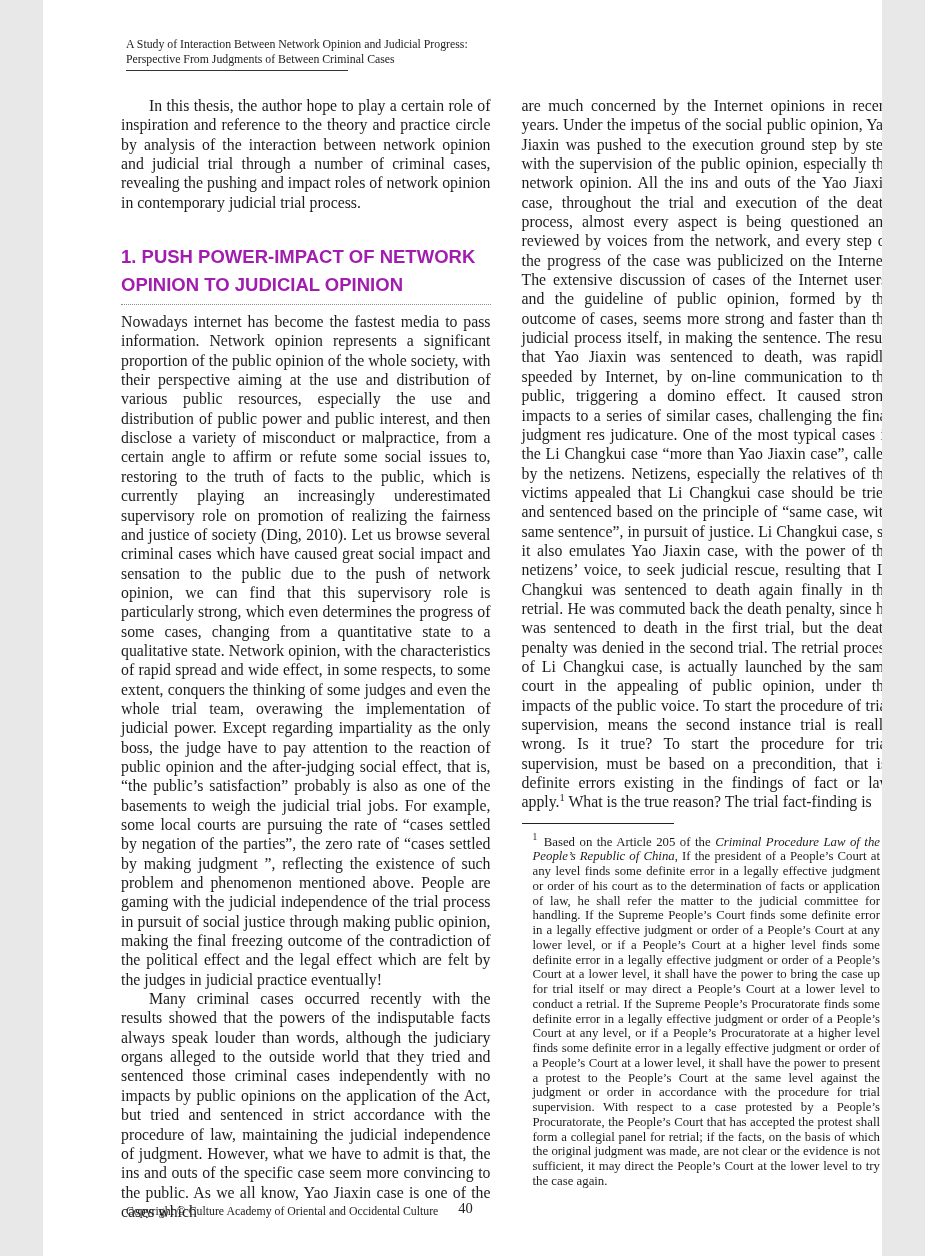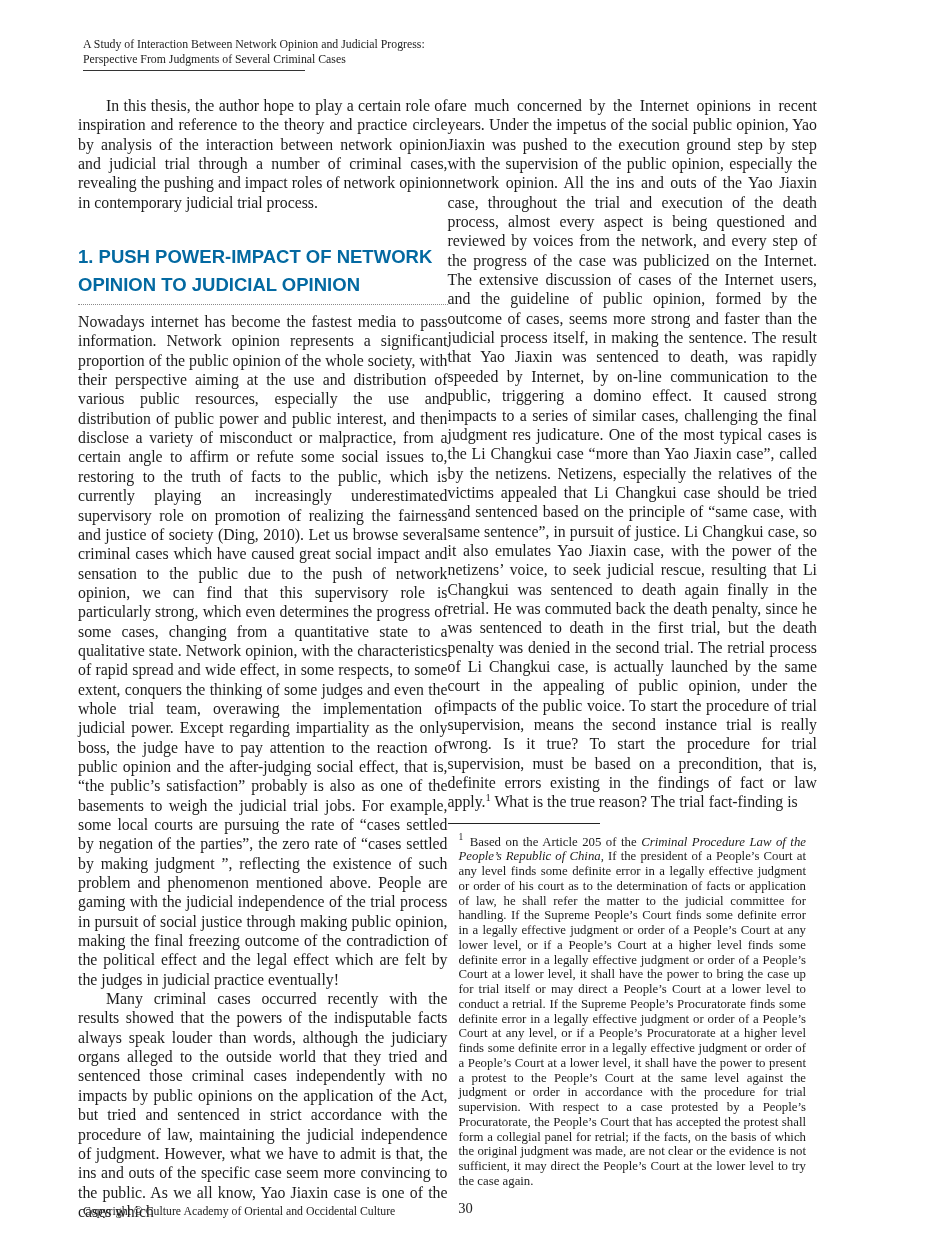--- a/index.html
+++ b/index.html
@@ -1,18 +1,18 @@
 <!DOCTYPE html>
 <html><head>
 <meta charset="utf-8">
 <style>
   html, body { margin: 0; padding: 0; background: #e8e8e8; }
   .page {
     position: relative;
-    width: 925px;
+    width: 839px;
     height: 1256px;
     margin: 0 auto;
     background: #ffffff;
     font-family: "Liberation Serif", serif;
     color: #1c1c1c;
     overflow: hidden;
   }
   .running-header {
     position: absolute;
     left: 83px;
@@ -25,41 +25,42 @@
     width: 222px;
     border-bottom: 1.4px solid #333;
     margin-top: 3px;
   }
   .columns {
     position: absolute;
     left: 78px;
     top: 96px;
     width: 770px;
     display: flex;
+    gap: 31px;
   }
   .col {
     width: 369.5px;
     flex: 0 0 369.5px;
   }
   p.body {
     margin: 0;
     font-size: 15.8px;
     line-height: 19.35px;
     text-align: justify;
     text-justify: inter-word;
   }
   .indent { text-indent: 28px; }
   h2.heading {
     margin: 31px 0 7px 0;
     padding-bottom: 5px;
     font-family: "Liberation Sans", sans-serif;
     font-weight: bold;
     font-size: 18.5px;
     line-height: 28px;
-    color: #0369a1;
+    color: #a21caf;
     border-bottom: 1px dotted #8a8a8a;
   }
   .h-line { display: block; white-space: nowrap; }
   sup.fnref {
     font-size: 10.5px;
     line-height: 0;
     vertical-align: super;
   }
   .fn-sep {
     margin-top: 11px;
@@ -98,21 +99,21 @@
     font-size: 14.5px;
   }
 </style>
 </head>
 <body>
 
 <div class="page">
 
   <header class="running-header">
     <div class="rh-line">A Study of Interaction Between Network Opinion and Judicial Progress:</div>
-    <div class="rh-line">Perspective From Judgments of Several Criminal Cases</div>
+    <div class="rh-line">Perspective From Judgments of Between Criminal Cases</div>
     <div class="rh-rule"></div>
   </header>
 
   <main class="columns">
 
     <section class="col">
       <p class="body indent">In this thesis, the author hope to play a certain role of inspiration and reference to the theory and practice circle by analysis of the interaction between network opinion and judicial trial through a number of criminal cases, revealing the pushing and impact roles of network opinion in contemporary judicial trial process.</p>
       <h2 class="heading">
         <span class="h-line">1. PUSH POWER-IMPACT OF NETWORK</span>
         <span class="h-line">OPINION TO JUDICIAL OPINION</span>
@@ -124,16 +125,16 @@
     <section class="col">
       <p class="body"><span>are much concerned by the Internet opinions in recent years. Under the impetus of the social public opinion, Yao Jiaxin was pushed to the execution ground step by step with the supervision of the public opinion, especially the network opinion. All the ins and outs of the Yao Jiaxin case, throughout the trial and execution of the death process, almost every aspect is being questioned and reviewed by voices from the network, and every step of the progress of the case was publicized on the Internet. The extensive discussion of cases of the Internet users, and the guideline of public opinion, formed by the outcome of cases, seems more strong and faster than the judicial process itself, in making the sentence. The result that Yao Jiaxin was sentenced to death, was rapidly speeded by Internet, by on-line communication to the public, triggering a domino effect. It caused strong impacts to a series of similar cases, challenging the final judgment res judicature. One of the most typical cases is the Li Changkui case “more than Yao Jiaxin case”, called by the netizens. Netizens, especially the relatives of the victims appealed that Li Changkui case should be tried and sentenced based on the principle of “same case, with same sentence”, in pursuit of justice. Li Changkui case, so it also emulates Yao Jiaxin case, with the power of the netizens’ voice, to seek judicial rescue, resulting that Li Changkui was sentenced to death again finally in the retrial. He was commuted back the death penalty, since he was sentenced to death in the first trial, but the death penalty was denied in the second trial. The retrial process of Li Changkui case, is actually launched by the same court in the appealing of public opinion, under the impacts of the public voice. To start the procedure of trial supervision, means the second instance trial is really wrong. Is it true? To start the procedure for trial supervision, must be based on a precondition, that is, definite errors existing in the findings of fact or law apply.</span><sup class="fnref">1</sup><span> What is the true reason? The trial fact-finding is</span></p>
       <div class="fn-sep"></div>
       <p class="footnote"><sup class="fn-marker">1</sup><span> Based on the Article 205 of the </span><em>Criminal Procedure Law of the People’s Republic of China</em><span>, If the president of a People’s Court at any level finds some definite error in a legally effective judgment or order of his court as to the determination of facts or application of law, he shall refer the matter to the judicial committee for handling. If the Supreme People’s Court finds some definite error in a legally effective judgment or order of a People’s Court at any lower level, or if a People’s Court at a higher level finds some definite error in a legally effective judgment or order of a People’s Court at a lower level, it shall have the power to bring the case up for trial itself or may direct a People’s Court at a lower level to conduct a retrial. If the Supreme People’s Procuratorate finds some definite error in a legally effective judgment or order of a People’s Court at any level, or if a People’s Procuratorate at a higher level finds some definite error in a legally effective judgment or order of a People’s Court at a lower level, it shall have the power to present a protest to the People’s Court at the same level against the judgment or order in accordance with the procedure for trial supervision. With respect to a case protested by a People’s Procuratorate, the People’s Court that has accepted the protest shall form a collegial panel for retrial; if the facts, on the basis of which the original judgment was made, are not clear or the evidence is not sufficient, it may direct the People’s Court at the lower level to try the case again.</span></p>
     </section>
 
   </main>
 
   <footer class="page-footer">
     <span class="copyright">Copyright © Culture Academy of Oriental and Occidental Culture</span>
-    <span class="pagenum">30</span>
+    <span class="pagenum">40</span>
   </footer>
 
 </div>
 
 </body></html>

